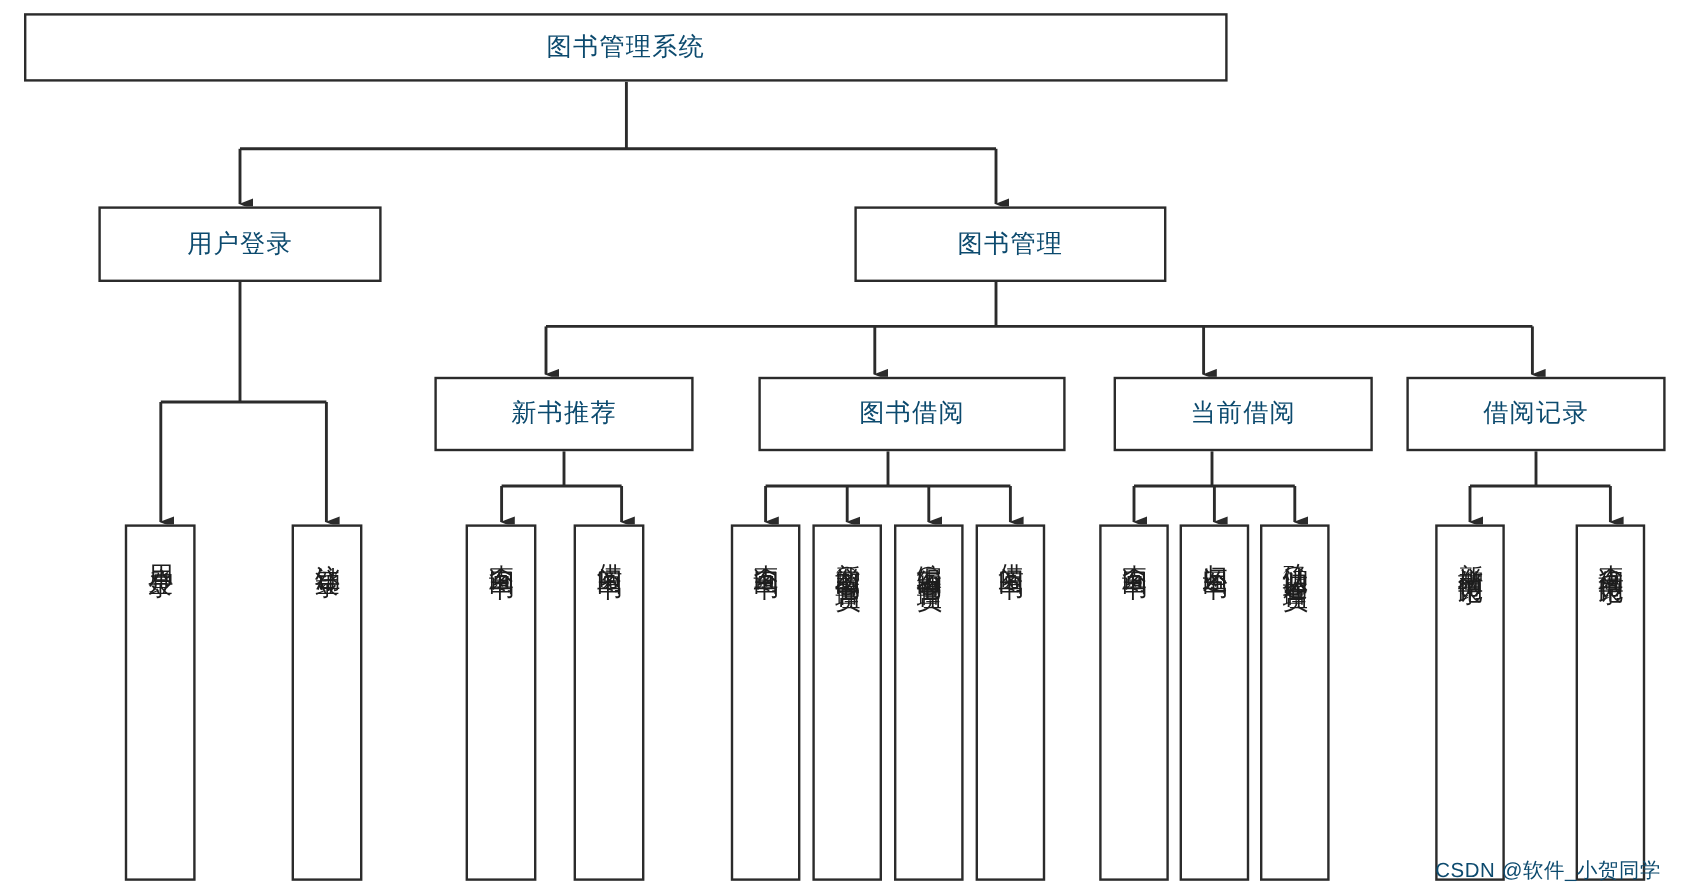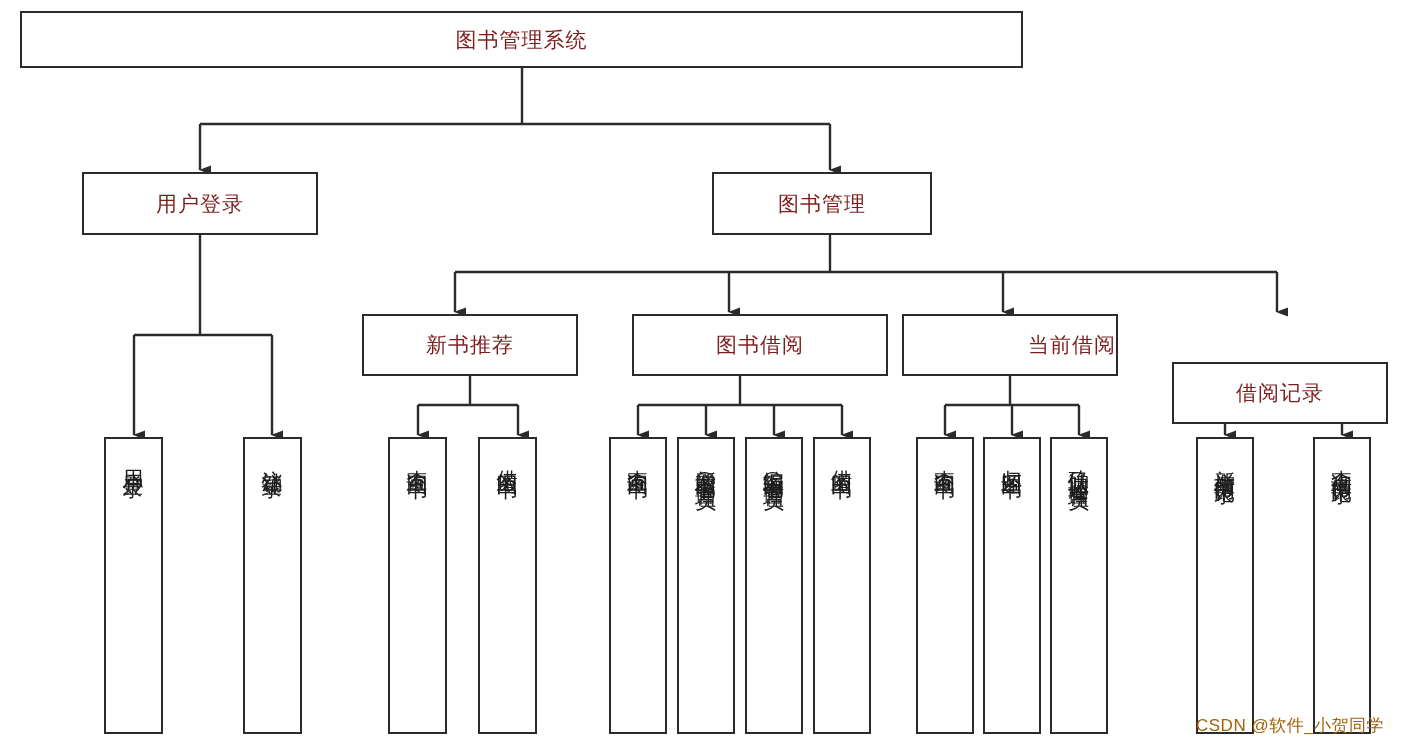--- a/index.html
+++ b/index.html
@@ -29,21 +29,21 @@
     position: absolute;
     box-sizing: border-box;
     background: #ffffff;
     border: 2px solid #2b2b2b;
     display: flex;
     align-items: center;
     justify-content: center;
   }
   .node-label-h {
     font-size: 21px;
-    color: #7f1d1d;
+    color: #0c4a6e;
     line-height: 1.2;
     letter-spacing: 1px;
     white-space: nowrap;
     text-align: center;
   }
   .node-box.vertical {
     align-items: flex-start;
     justify-content: center;
     padding-top: 14px;
   }
@@ -53,21 +53,21 @@
     writing-mode: vertical-rl;
     text-orientation: upright;
     letter-spacing: 3px;
     line-height: 1;
     white-space: nowrap;
     text-align: left;
   }
   .watermark {
     position: absolute;
     font-size: 17px;
-    color: #a16207;
+    color: #0c4a6e;
     white-space: nowrap;
     letter-spacing: 0.5px;
   }
 </style>
 </head>
 <body>
 
 <div id="diagram-root">
 
   <svg id="diagram-svg" viewBox="0 0 1405 747">
@@ -113,33 +113,33 @@
       </g>
   </svg>
 
   <div id="nodes-layer">
       <div class="node-box" style="left: 20px; top: 11px; width: 1003px; height: 57px;">
         <span class="node-label-h">图书管理系统</span>
       </div>
       <div class="node-box" style="left: 82px; top: 172px; width: 236px; height: 63px;">
         <span class="node-label-h">用户登录</span>
       </div>
-      <div class="node-box" style="left: 712px; top: 172px; width: 220px; height: 63px;">
+      <div class="node-box" style="left: 712px; top: 172px; width: 260px; height: 63px;">
         <span class="node-label-h">图书管理</span>
       </div>
       <div class="node-box" style="left: 362px; top: 314px; width: 216px; height: 62px; justify-content: center;">
         <span class="node-label-h">新书推荐</span>
       </div>
       <div class="node-box" style="left: 632px; top: 314px; width: 256px; height: 62px;">
         <span class="node-label-h">图书借阅</span>
       </div>
-      <div class="node-box" style="left: 902px; top: 314px; width: 216px; height: 62px; justify-content: flex-end;">
+      <div class="node-box" style="left: 928px; top: 314px; width: 216px; height: 62px;">
         <span class="node-label-h">当前借阅</span>
       </div>
-      <div class="node-box" style="left: 1172px; top: 314px; width: 216px; height: 62px; margin-top: 48px;">
+      <div class="node-box" style="left: 1172px; top: 314px; width: 216px; height: 62px;">
         <span class="node-label-h">借阅记录</span>
       </div>
       <div class="node-box vertical" style="left: 104px; top: 437px; width: 59px; height: 297px;">
         <span class="node-label-v">用户登录</span>
       </div>
       <div class="node-box vertical" style="left: 243px; top: 437px; width: 59px; height: 297px;">
         <span class="node-label-v">注销登录</span>
       </div>
       <div class="node-box vertical" style="left: 388px; top: 437px; width: 59px; height: 297px;">
         <span class="node-label-v">查询图书</span>

